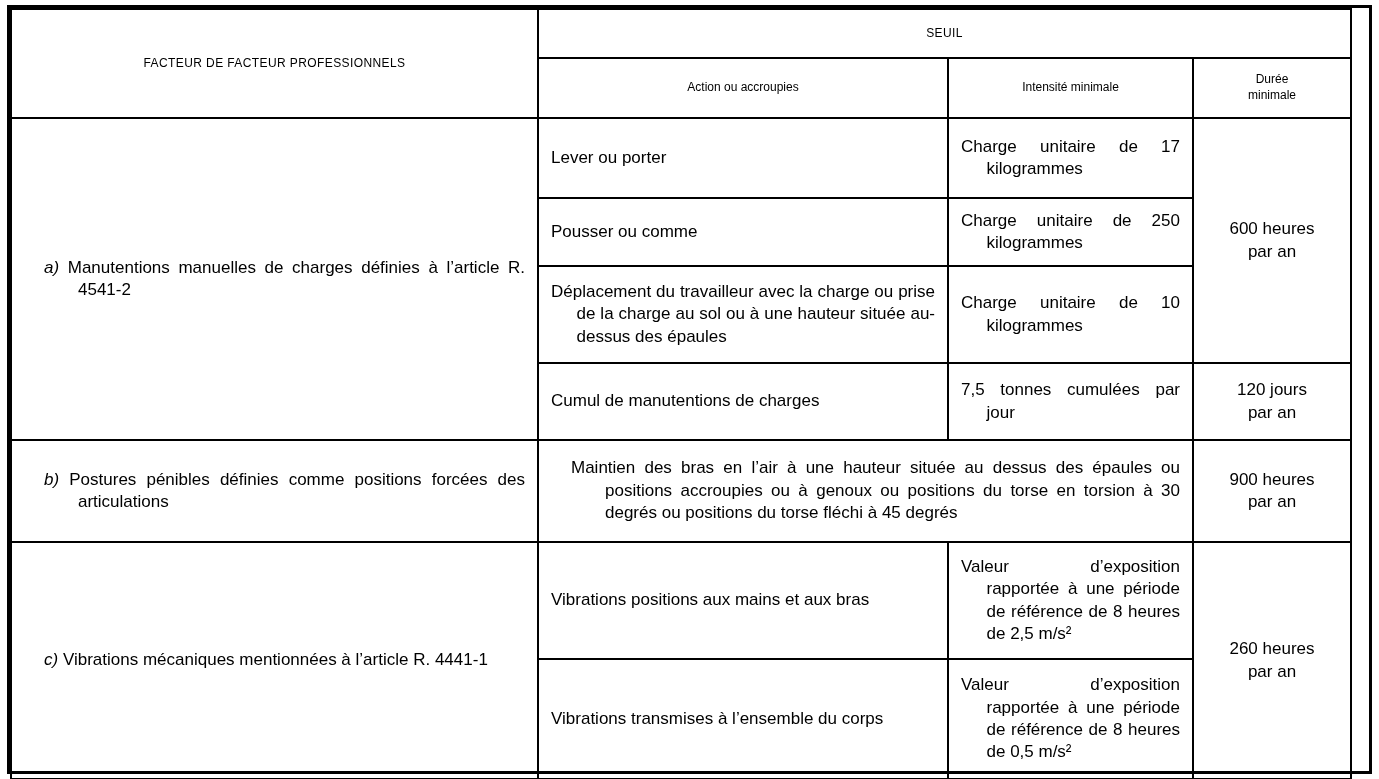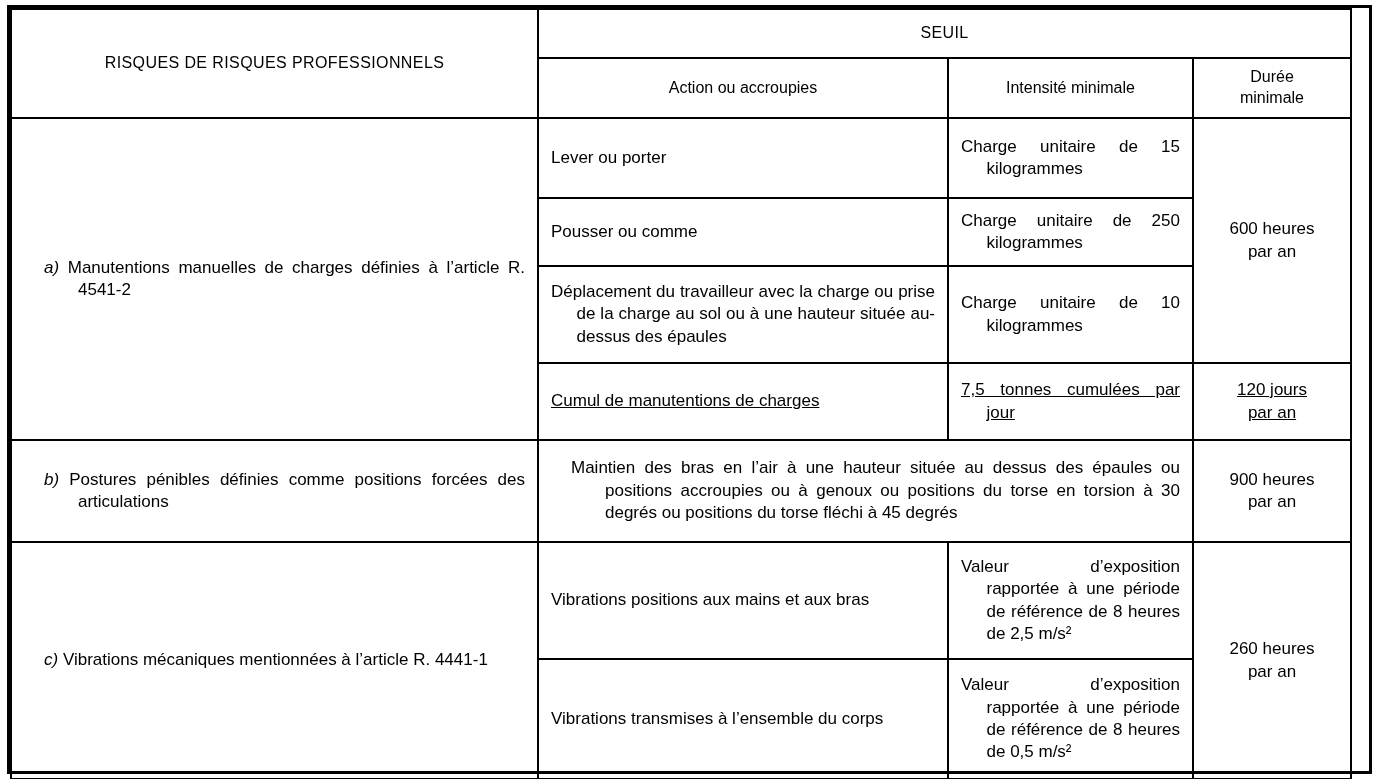--- a/index.html
+++ b/index.html
@@ -24,21 +24,21 @@
     width: calc(100% - 17px);
     height: 100%;
   }
   .risk-table th, .risk-table td {
     border: 2px solid #000000;
     padding: 6px 12px;
     vertical-align: middle;
     font-weight: normal;
   }
   .risk-table th {
-    font-size: 16px;
+    font-size: 12px;
     text-align: center;
     line-height: 1.3;
   }
   .caps { font-size: 15px; letter-spacing: 0.4px; }
   .risk-table td { font-size: 17px; line-height: 1.32; }
   .hang {
     padding-left: 2em;
     text-indent: -2em;
     text-align: justify;
     margin-left: 20px;
@@ -50,59 +50,59 @@
   }
   .center { text-align: center; }
   .pre { white-space: pre-line; }
   .factor-col { padding-left: 16px; padding-right: 16px; }
   i.row-label { font-style: italic; }
   tr.r1 { height: 49px; }
   tr.r2 { height: 60px; }
   tr.r3 { height: 80px; }
   tr.r4 { height: 68px; }
   tr.r5 { height: 97px; }
-  tr.r6 { height: 77px; text-decoration: underline; }
+  tr.r6 { height: 77px; }
   tr.r7 { height: 102px; }
   tr.r8 { height: 117px; }
   tr.r9 { height: 120px; }
 </style>
 </head>
 <body>
 
 <div class="page">
   <div class="frame">
     <table class="risk-table">
       <colgroup>
         <col style="width:527px">
         <col style="width:410px">
         <col style="width:245px">
         <col>
       </colgroup>
 
       <tbody>
           <tr class="r1">
-        <th class="caps factor-col" rowspan="2">RISQUES DE RISQUES PROFESSIONNELS</th>
+        <th class="caps factor-col" rowspan="2">FACTEUR DE FACTEUR PROFESSIONNELS</th>
         <th class="caps" colspan="3">SEUIL</th>
       </tr>
       <tr class="r2">
         <th>Action ou accroupies</th>
         <th>Intensité minimale</th>
         <th class="pre">Durée
 minimale</th>
       </tr>
 
       <tr class="r3">
         <td class="factor-col" rowspan="4">
           <div class="hang"><i class="row-label">a)</i> <span>Manutentions manuelles de charges définies à l’article R. 4541-2</span></div>
         </td>
         <td>
           <div class="hang-sm">Lever ou porter</div>
         </td>
         <td>
-          <div class="hang-sm">Charge unitaire de 15 kilogrammes</div>
+          <div class="hang-sm">Charge unitaire de 17 kilogrammes</div>
         </td>
         <td class="center pre" rowspan="3">600 heures
 par an</td>
       </tr>
       <tr class="r4">
         <td>
           <div class="hang-sm">Pousser ou comme</div>
         </td>
         <td>
           <div class="hang-sm">Charge unitaire de 250 kilogrammes</div>

